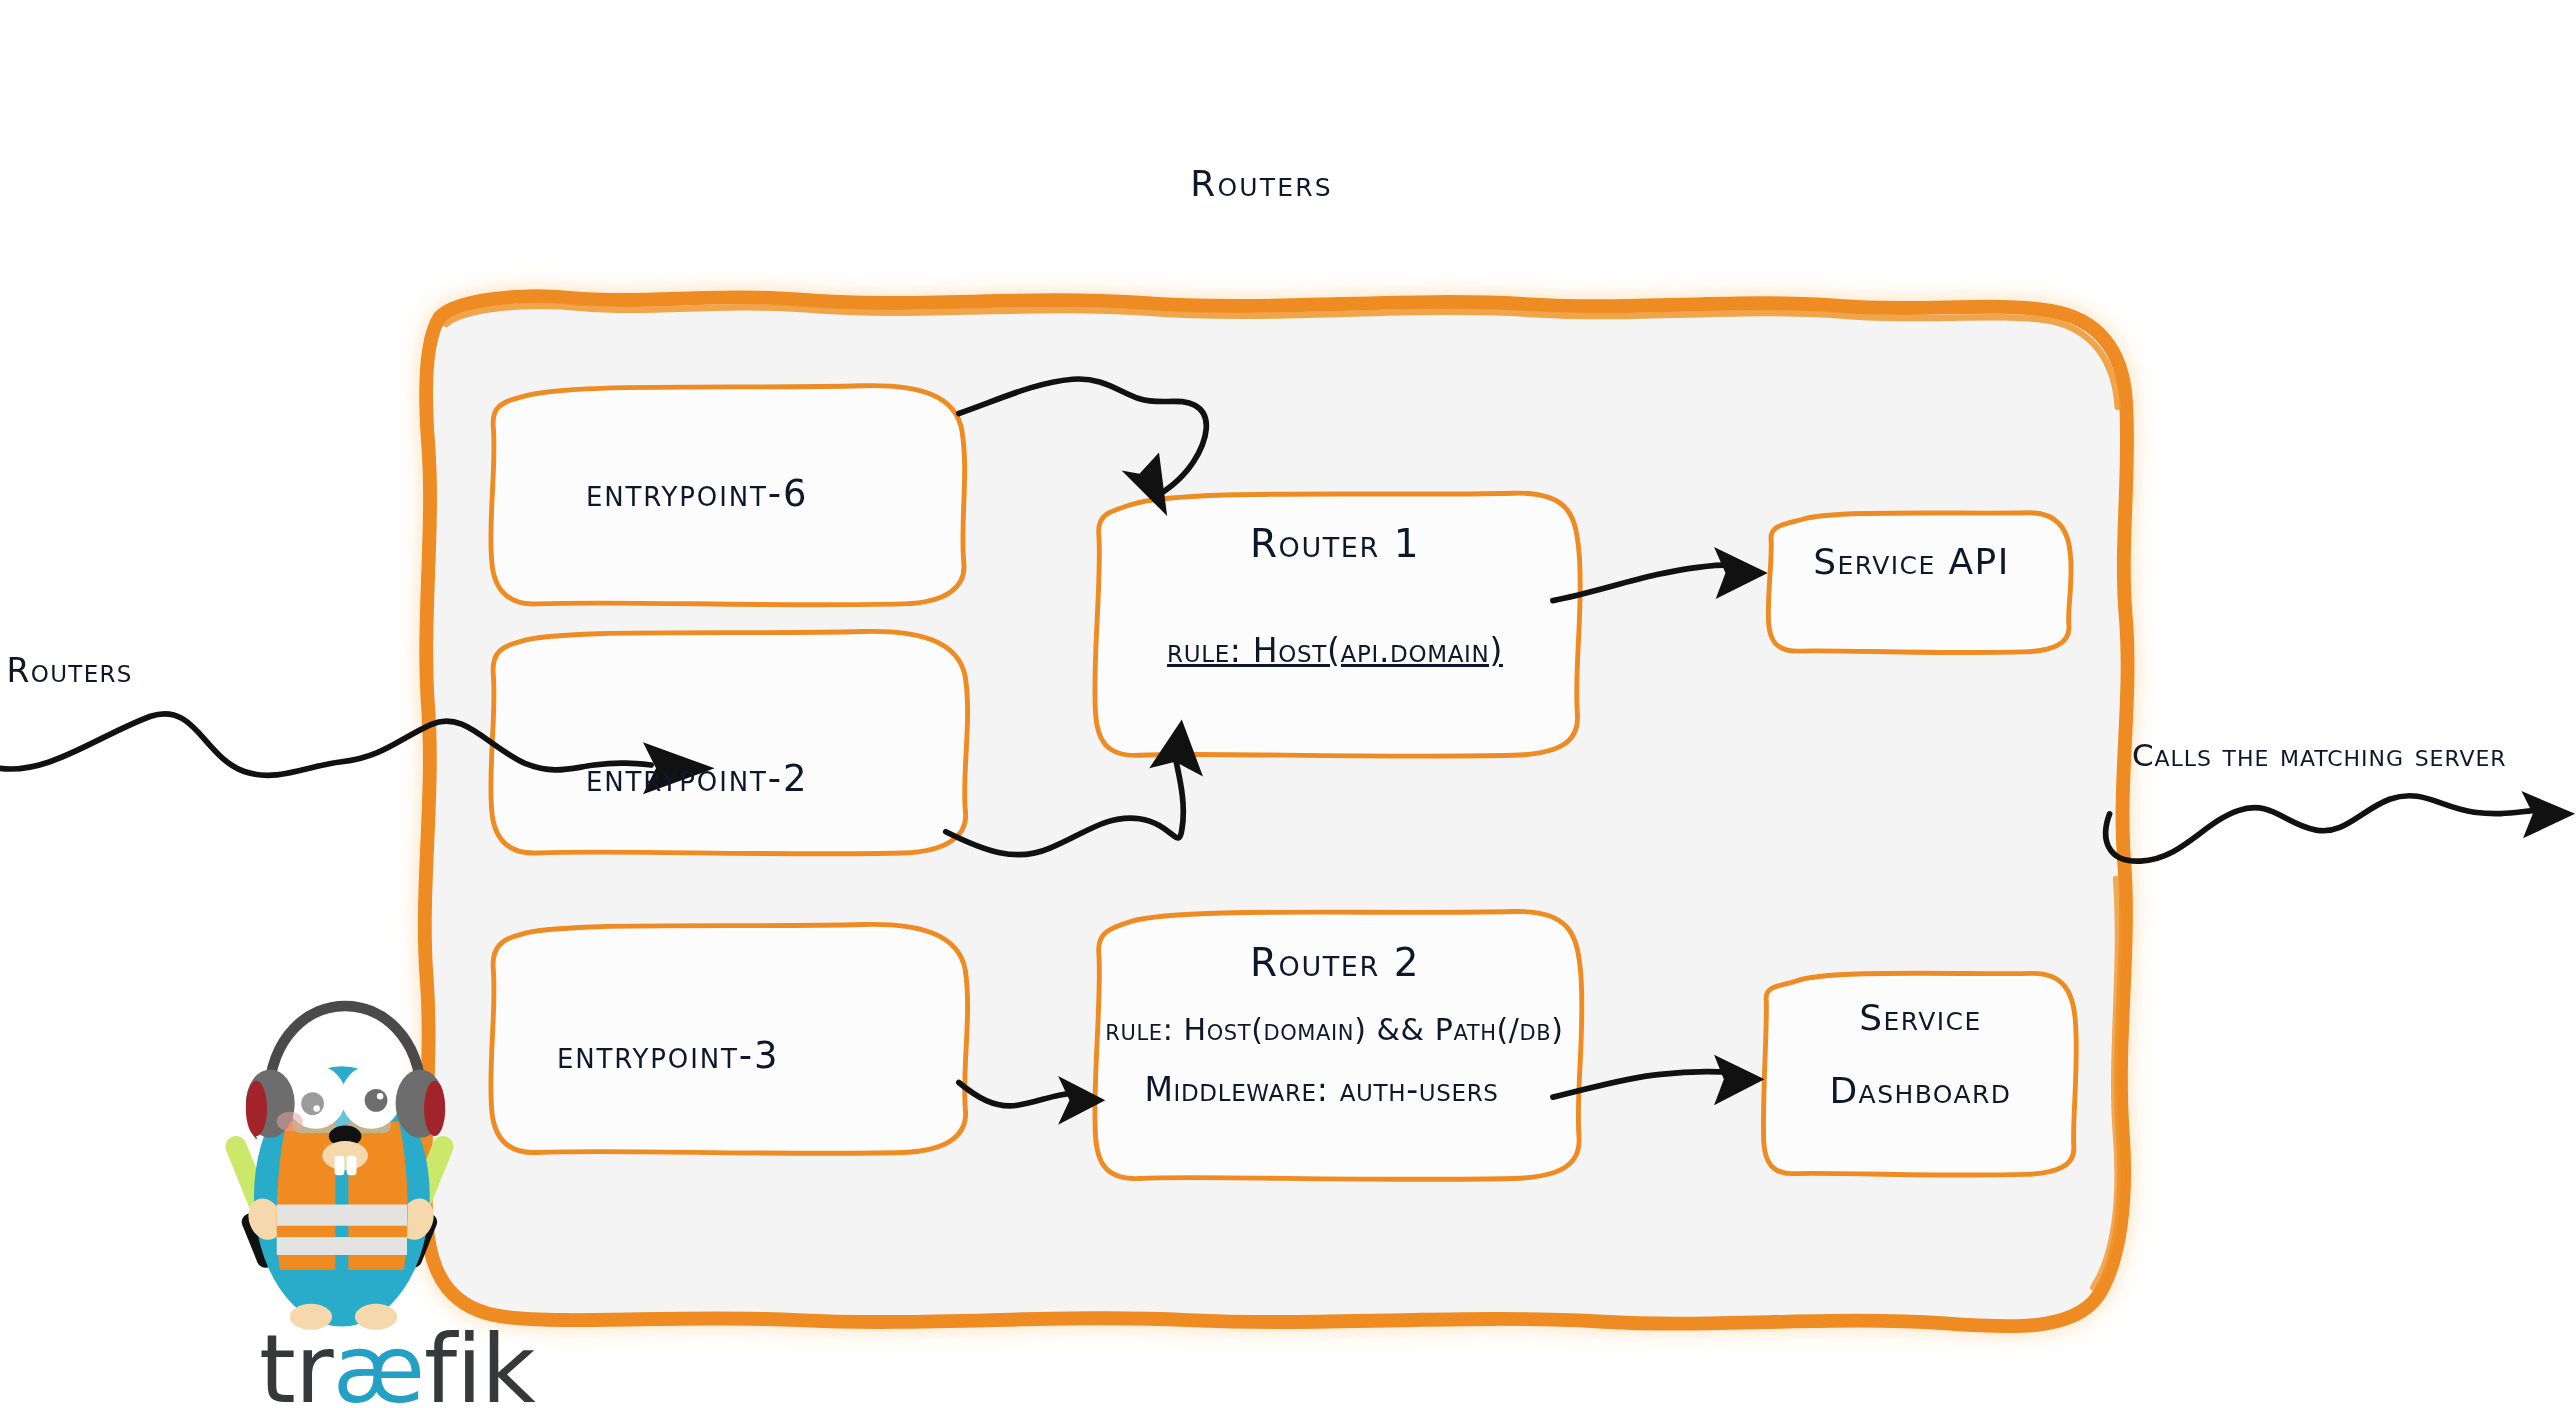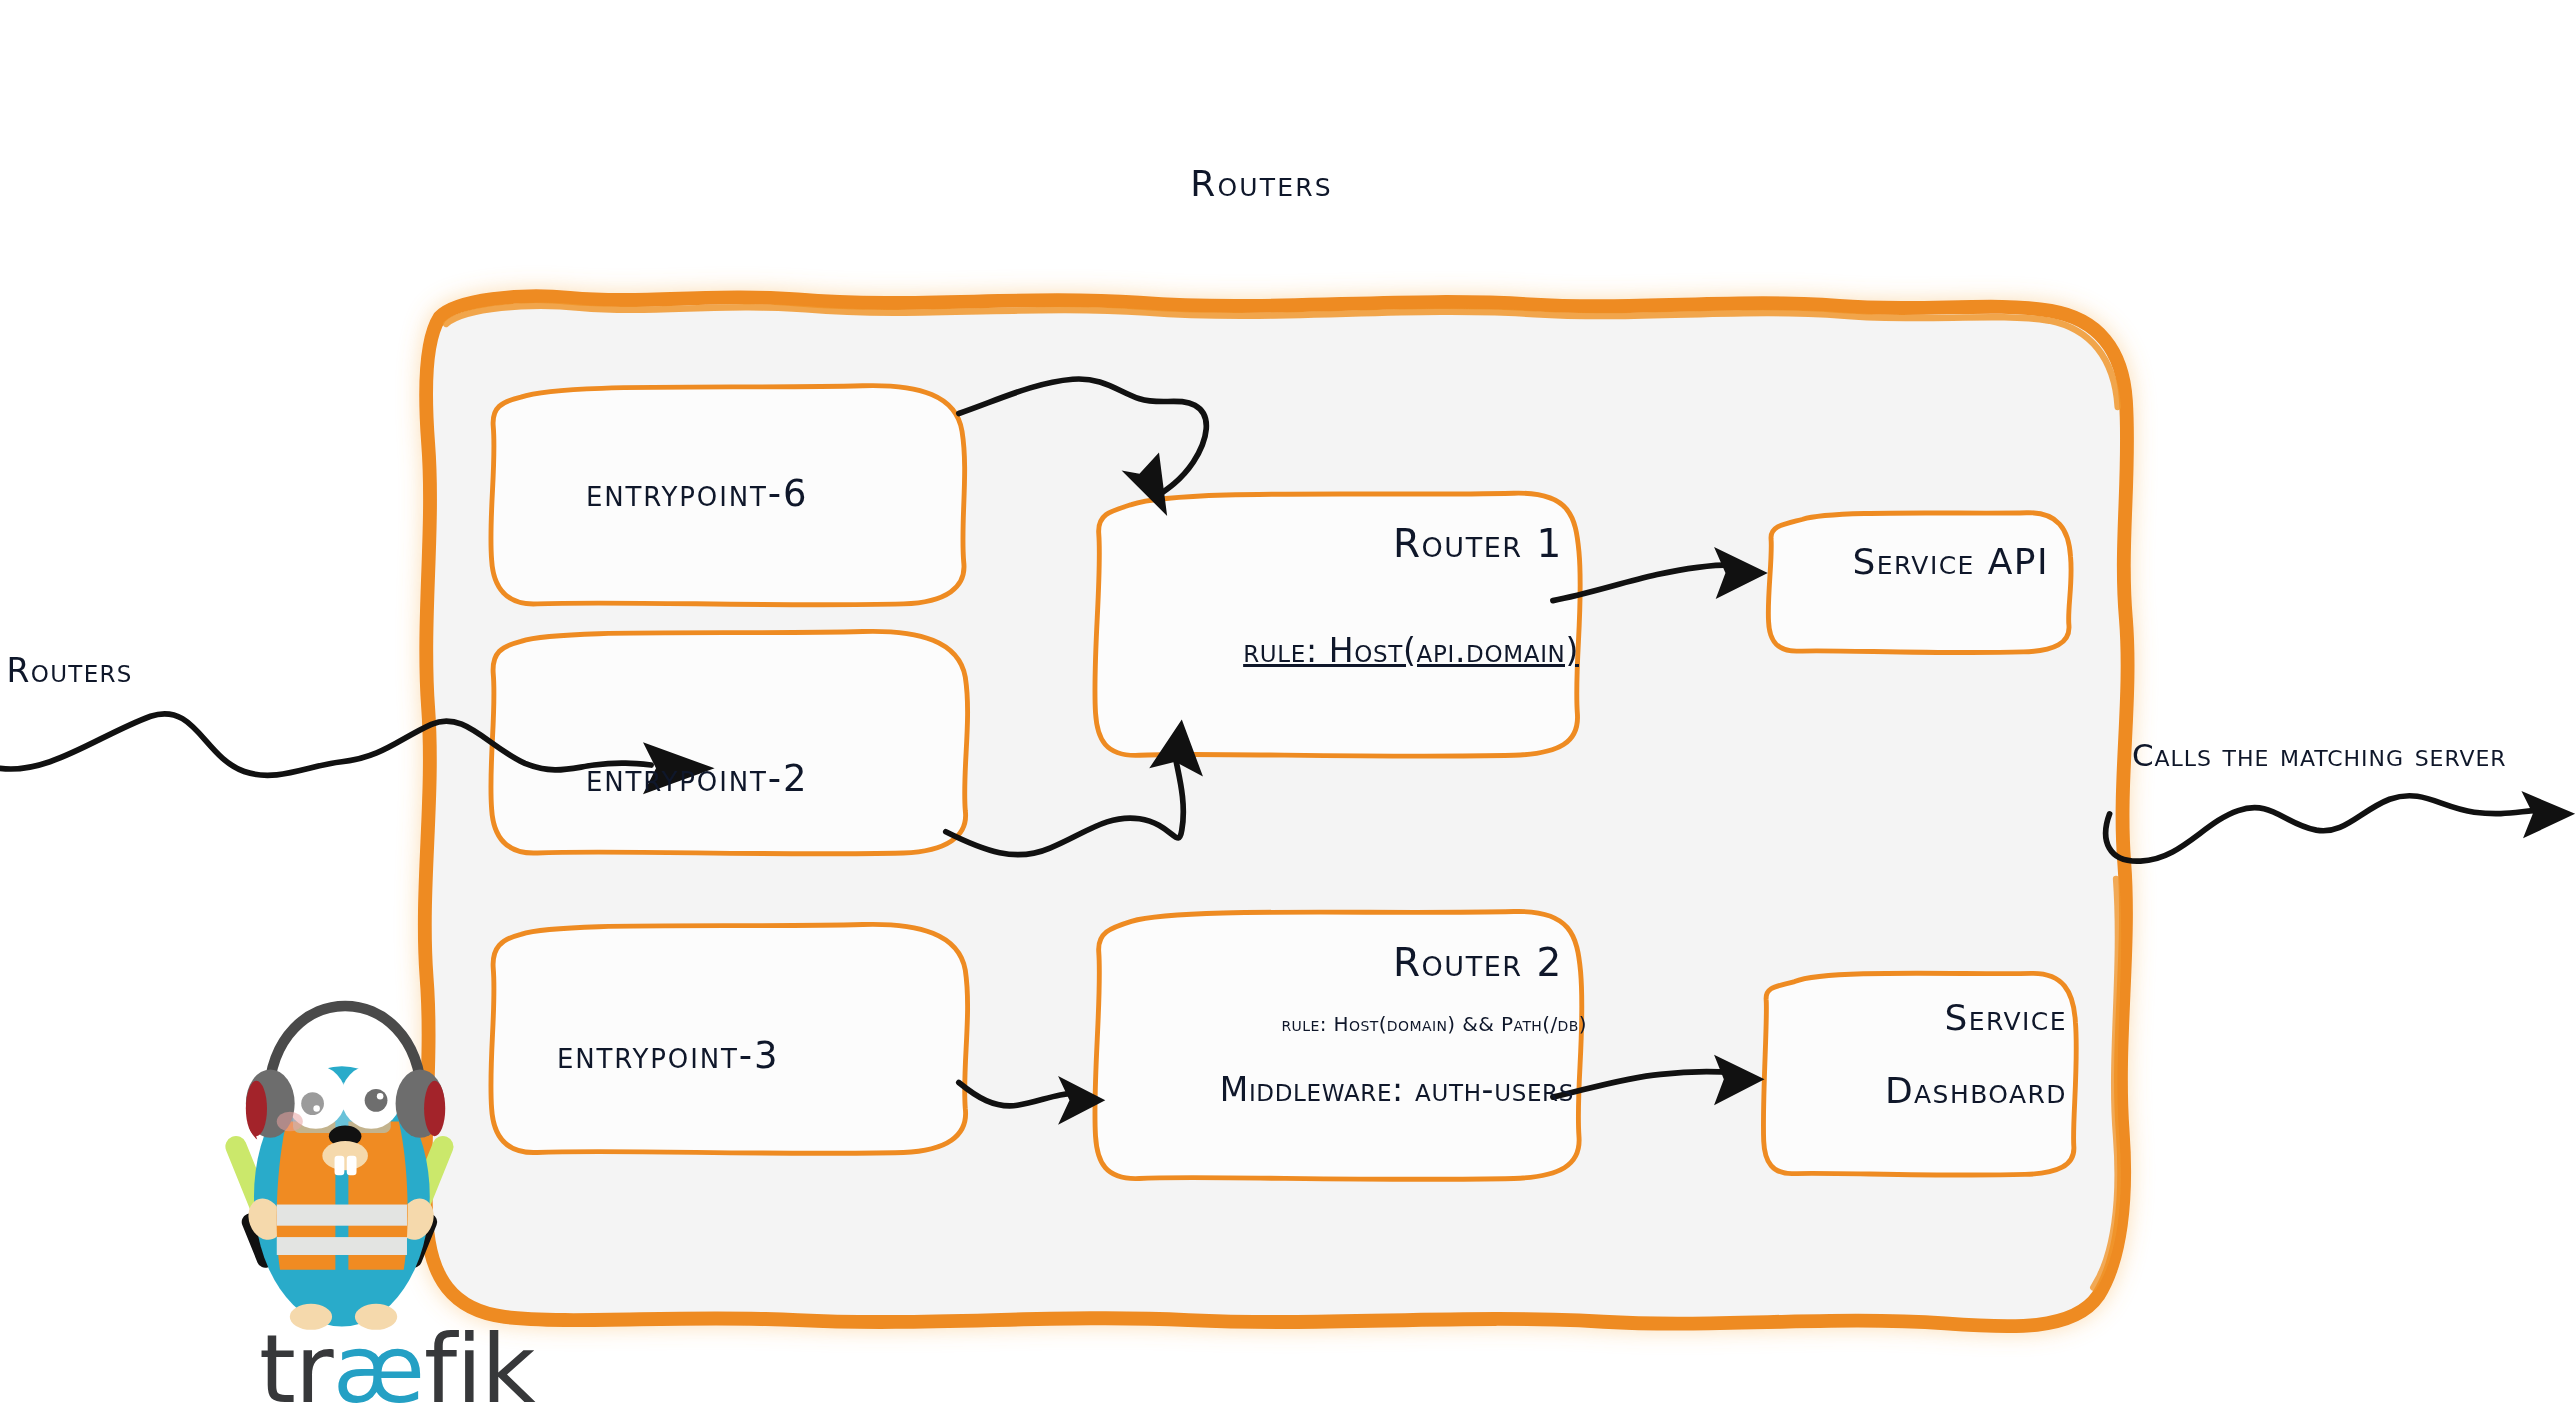--- a/index.html
+++ b/index.html
@@ -34,21 +34,21 @@
     position: absolute;
     left: 0;
     top: 0;
     width: 2576px;
     height: 1408px;
     pointer-events: none;
   }
 
   
   .abs { position: absolute; }
-  .ctr { text-align: right; }
+  .ctr { text-align: center; }
 
   #diagram-title {
     left: 0; top: 163px; width: 2576px;
     font-size: 36px;
     letter-spacing: 0.06em;
   }
   
   #diagram-title .inner {
     display: block;
     width: 1709px;
@@ -80,21 +80,21 @@
     font-size: 39px;
     letter-spacing: 0.04em;
   }
   .router-line {
     font-size: 33px;
     letter-spacing: 0.02em;
   }
   #r1-title { left: 1107px; top: 521px; width: 456px; }
   #r1-rule  { left: 1091px; top: 631px; width: 488px; text-decoration: underline; }
   #r2-title { left: 1107px; top: 940px; width: 456px; }
-  #r2-rule  { left: 1082px; top: 1012px; width: 505px; font-size: 20px; }
+  #r2-rule  { left: 1082px; top: 1012px; width: 505px; font-size: 30px; }
   #r2-mw    { left: 1069px; top: 1070px; width: 505px; font-size: 33px; }
 
   .svc-label { font-size: 36px; letter-spacing: 0.04em; }
   #svc-api-label { left: 1774px; top: 541px; width: 275px; }
   #svc-dash-1 { left: 1774px; top: 997px; width: 293px; }
   #svc-dash-2 { left: 1774px; top: 1070px; width: 293px; }
 
   
   #traefik-wordmark {
     position: absolute;

